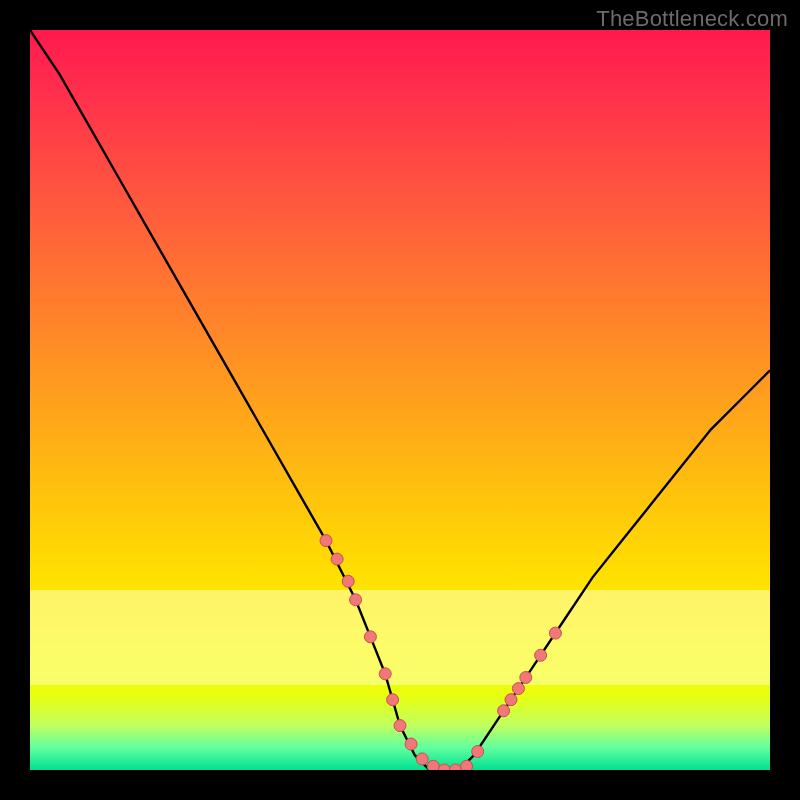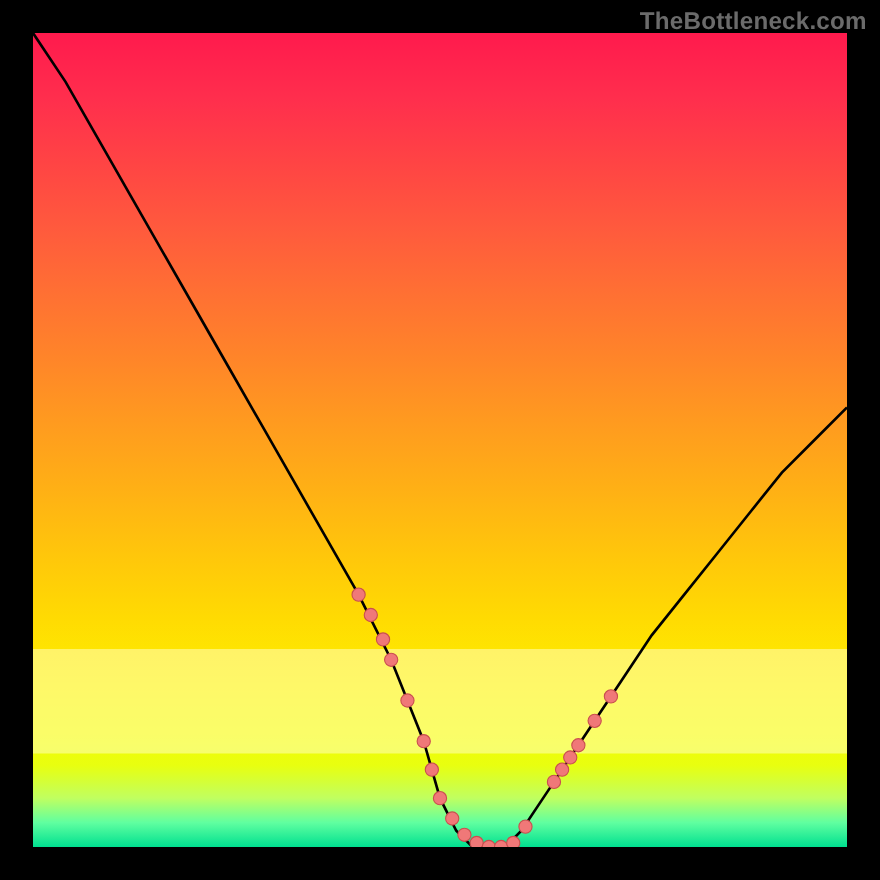--- a/index.html
+++ b/index.html
@@ -56,21 +56,21 @@
     width: 740px;
     height: 740px;
     pointer-events: none;
   }
   .watermark {
     position: absolute;
     top: 6px;
     right: 12px;
     font-family: Arial, Helvetica, sans-serif;
     font-size: 22px;
-    font-weight: 700;
+    font-weight: 400;
     color: #6b6b6b;
     letter-spacing: 0.2px;
     margin-left: 22px;
   }
 </style>
 </head>
 <body>
 
 <div class="chart-container">
 

